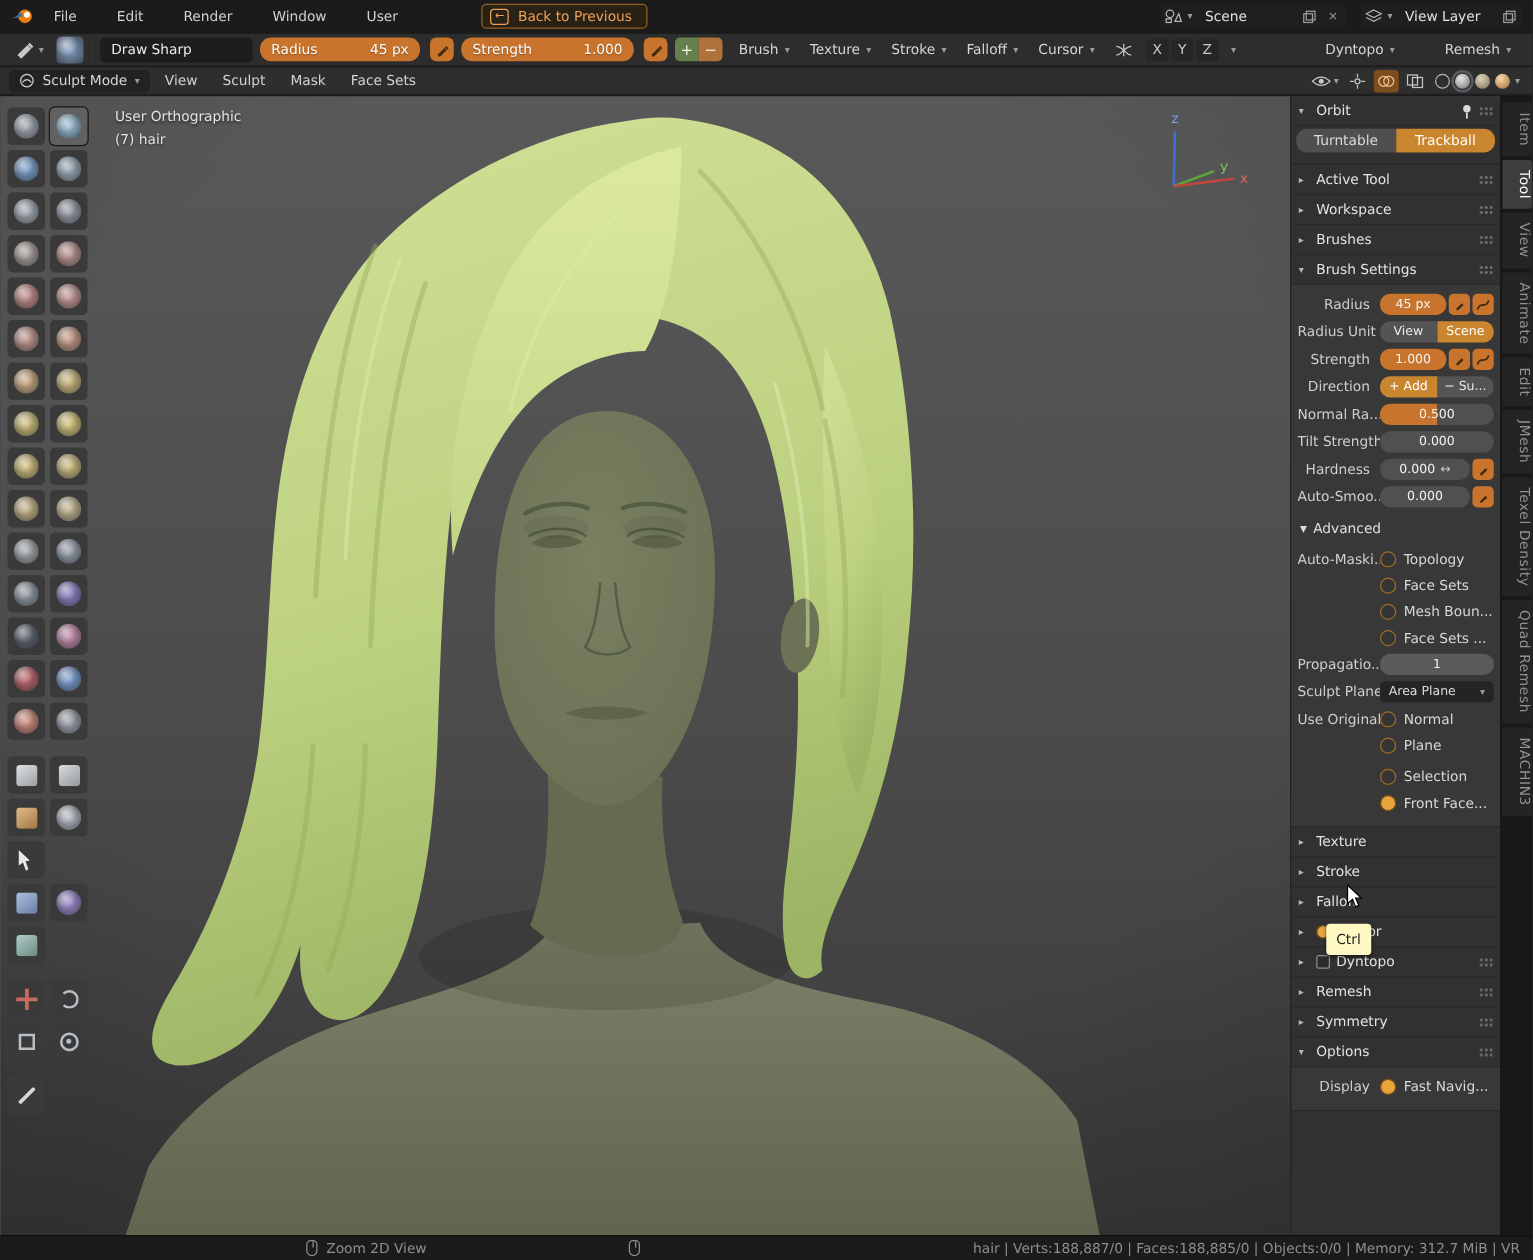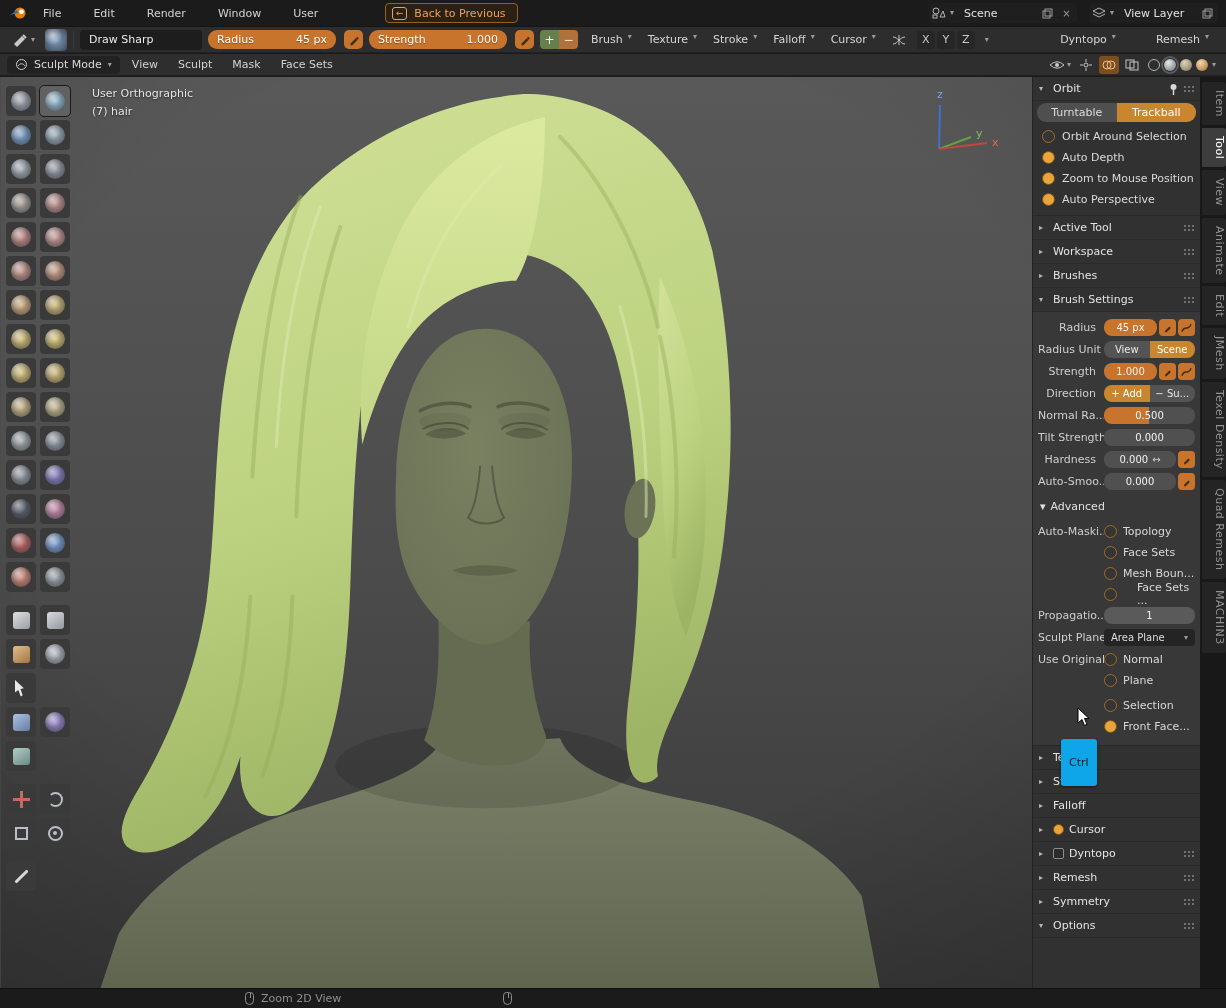--- a/index.html
+++ b/index.html
@@ -22,21 +22,21 @@
 .brush-thumb{width:22px;height:22px;border-radius:4px;background:radial-gradient(circle at 35% 30%,rgba(255,255,255,.6),rgba(255,255,255,0) 45%),radial-gradient(circle at 50% 50%,#7f9fc2,#2b2e33 130%)}
 .vsep{width:1px;height:18px;background:#1d1d1d;border-right:1px solid #3a3a3a}
 .tool-name-field{width:122px;height:20px;background:#1d1d1d;border-radius:4px;display:flex;align-items:center;padding:0 9px;color:#ececec}
 .slider{height:19px;border-radius:9px;background:#c9742c;display:flex;align-items:center;justify-content:space-between;padding:0 9px;color:#fff;text-shadow:0 1px 1px rgba(0,0,0,.35)}
 #radius-slider{width:128px}
 #strength-slider{width:138px}
 .ob{width:19px;height:19px;border-radius:5px;background:#c9742c;display:grid;place-items:center;margin-left:2px}
 .pm{display:flex}
 .pm .plus{width:19px;height:19px;border-radius:4px 0 0 4px;background:#65804d;color:#eef3e6;display:grid;place-items:center;font-size:12px}
 .pm .minus{width:19px;height:19px;border-radius:0 4px 4px 0;background:#b0713a;color:#f3e9dd;display:grid;place-items:center;font-size:12px}
-.flat-dd{display:flex;gap:5px;padding:3px 7px;border-radius:3px;color:#d6d6d6}
+.flat-dd{display:flex;align-items:center;gap:5px;padding:3px 7px;border-radius:3px;color:#d6d6d6}
 .axis-btn{width:18px;height:18px;border-radius:3px;background:#262626;color:#c9c9c9;display:grid;place-items:center;margin-left:2px}
 
 #modebar{top:54px;height:22px;background:#2e2e2e;border-bottom:1px solid #1f1f1f;padding:0 7px;gap:3px;z-index:18}
 .mode-dd{display:flex;align-items:center;gap:6px;background:#222;border-radius:4px;height:18px;padding:0 8px}
 .hdr-icon{height:18px;min-width:20px;display:flex;align-items:center;justify-content:center;border-radius:3px;color:#c6c6c6;gap:2px;padding:0 2px}
 .hdr-icon.orange{background:#7c4e1d}
 .shade{width:12px;height:12px;border-radius:50%}
 .shade.ring{border:1px solid #b2b2b2}
 .shade.solid{background:radial-gradient(circle at 38% 32%,#e8e8e8,#6f6f6f)}
 .shade.mat{background:radial-gradient(circle at 38% 32%,#ded3b8,#7d6f56)}
@@ -91,21 +91,21 @@
 .segsm>div:last-child{border-radius:0 8px 8px 0}
 .segsm>div.active{background:#c9862f;color:#fff}
 .dd{flex:1;height:17px;background:#242424;border-radius:4px;display:flex;align-items:center;padding:0 7px;color:#dedede;font-size:10px}
 .dd .chev{margin-left:auto}
 .val{flex:1;height:17px;background:#5a5a5a;border-radius:8px;display:grid;place-items:center;color:#f2f2f2;font-size:10px}
 .subhead{display:flex;align-items:center;gap:5px;padding:5px 2px;color:#e0e0e0}
 .pdot{display:none;width:11px;height:11px;border-radius:50%;background:#e9a43c;border:1px solid #7a5218}
 .pdot.dot{display:inline-block}
 .pcbx{display:none;width:11px;height:11px;border:1px solid #8d8d8d;border-radius:2px;background:#2b2b2b}
 .pcbx.show{display:inline-block}
-.keyhint{position:absolute;left:28px;top:662px;background:#0ea5e9;color:#1e1e1e;padding:17px 8px;border-radius:3px;z-index:6;box-shadow:0 1px 3px rgba(0,0,0,.5)}
+.keyhint{position:absolute;left:28px;top:662px;background:#fef9c3;color:#1e1e1e;padding:6px 8px;border-radius:3px;z-index:6;box-shadow:0 1px 3px rgba(0,0,0,.5)}
 .mcursor{position:absolute;left:44px;top:630px;z-index:7}
 
 .tabstrip{position:absolute;left:1200px;top:77px;width:26px;height:911px;background:#181818;display:flex;flex-direction:column;gap:3px;padding-top:5px;z-index:11}
 .tab{writing-mode:vertical-rl;padding:8px 0;color:#929292;background:#242424;text-align:center;width:24px;margin-left:2px;border-radius:0 3px 3px 0;letter-spacing:.5px}
 .tab.active{background:#3d3d3d;color:#fff}
 
 #statusbar{top:988px;height:20px;background:#1b1b1b;border-top:1px solid #101010;display:flex;align-items:center;padding:0 10px;color:#8f8f8f;gap:7px;z-index:20;position:absolute;left:0;right:0}
 .mouse-ic{width:9px;height:13px;border:1px solid #8f8f8f;border-radius:4px 4px 5px 5px;position:relative;flex:0 0 auto}
 .mouse-ic::after{content:"";position:absolute;left:4px;top:0;width:1px;height:5px;background:#8f8f8f}
 .status-right{margin-left:auto;white-space:nowrap}
@@ -591,42 +591,20 @@
           <circle cx="4.5" cy="4" r="3" fill="#d8d8d8"></circle>
           <path d="M4.5 7 v5" stroke="#d8d8d8" stroke-width="1.5"></path>
         </svg>
       <span class="grip"></span>
     </span>
   </div>
   <div class="seg">
     <div>Turntable</div>
     <div class="active">Trackball</div>
   </div>
-  <div>
-
-      <div class="trow">
-        <span class="circle"></span>
-        <span>Orbit Around Selection</span>
-      </div>
-
-      <div class="trow">
-        <span class="circle on"></span>
-        <span>Auto Depth</span>
-      </div>
-
-      <div class="trow">
-        <span class="circle on"></span>
-        <span>Zoom to Mouse Position</span>
-      </div>
-
-      <div class="trow">
-        <span class="circle on"></span>
-        <span>Auto Perspective</span>
-      </div>
-    </div>
   <div style="height:6px;border-bottom:1px solid #272727"></div>
 
   <div>
 
       <div class="phead">
         <span class="arrow">▸</span>
         <span>Active Tool</span>
         <span class="grip"></span>
       </div>
 
@@ -757,21 +735,21 @@
     </div>
     <div class="prow" style="height:16px">
       <span class="plabel"></span>
       <span class="pwidget" style="gap:6px">
         <span class="circle"></span>
         <span>Mesh Boun...</span>
       </span>
     </div>
     <div class="prow" style="height:16px">
       <span class="plabel"></span>
-      <span class="pwidget" style="gap:20px">
+      <span class="pwidget" style="gap:6px">
         <span class="circle"></span>
         <span>Face Sets ...</span>
       </span>
     </div>
     <div class="prow">
       <span class="plabel">Propagatio...</span>
       <span class="pwidget">
           <span class="val">1</span>
         </span>
     </div>
@@ -862,20 +840,29 @@
 
         <span>Symmetry</span>
         <span class="grip"></span>
       </div>
     </div>
 
   <div class="phead">
     <span class="arrow">▾</span>
     <span>Options</span>
     <span class="grip"></span>
+  </div>
+  <div class="pbody">
+    <div class="prow" style="height:16px">
+      <span class="plabel">Display</span>
+      <span class="pwidget" style="gap:6px">
+        <span class="circle on"></span>
+        <span>Fast Navig...</span>
+      </span>
+    </div>
   </div>
 
   <div class="keyhint">Ctrl</div>
   <svg class="mcursor" width="14" height="20" viewBox="0 0 14 20">
     <polygon points="1,1 1,16 5,12.5 7.5,18.5 10,17.3 7.5,11.5 12,11.5" fill="#fff" stroke="#000" stroke-width="1"></polygon>
   </svg>
 </div>
 
 <div class="tabstrip">
 
@@ -897,13 +884,14 @@
 
     <div class="tab"><span>MACHIN3</span></div>
   </div>
 
 <div id="statusbar">
   <span style="width:228px"></span>
   <span class="mouse-ic"></span>
   <span>Zoom 2D View</span>
   <span style="width:148px"></span>
   <span class="mouse-ic"></span>
+  <span class="status-right">hair | Verts:188,887/0 | Faces:188,885/0 | Objects:0/0 | Memory: 312.7 MiB | VR</span>
 </div>
 
 </body></html>

